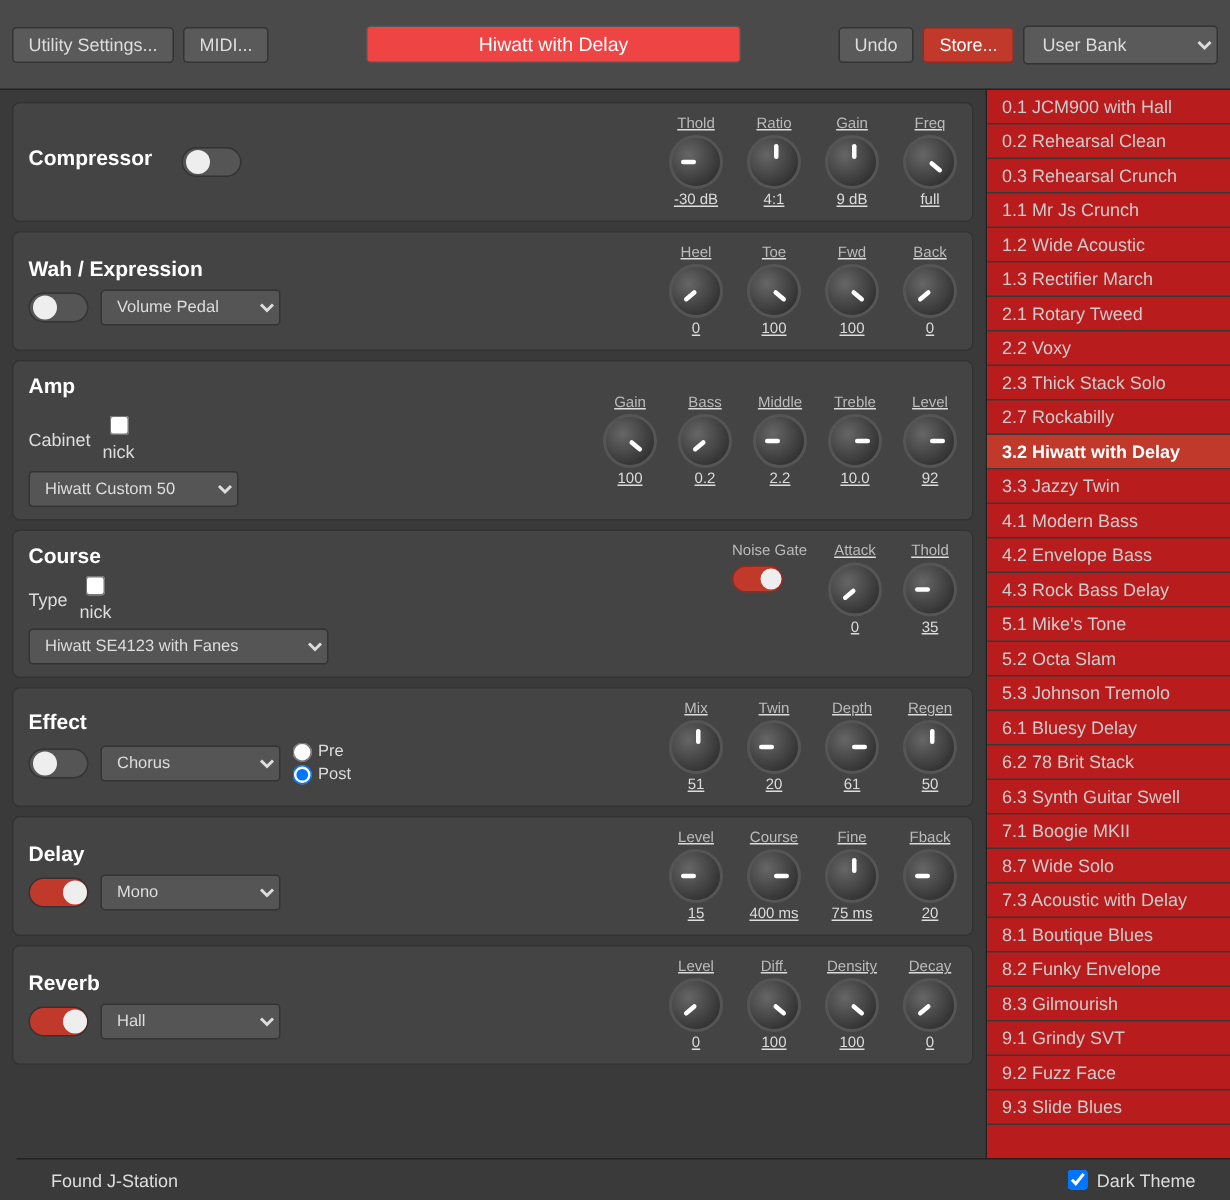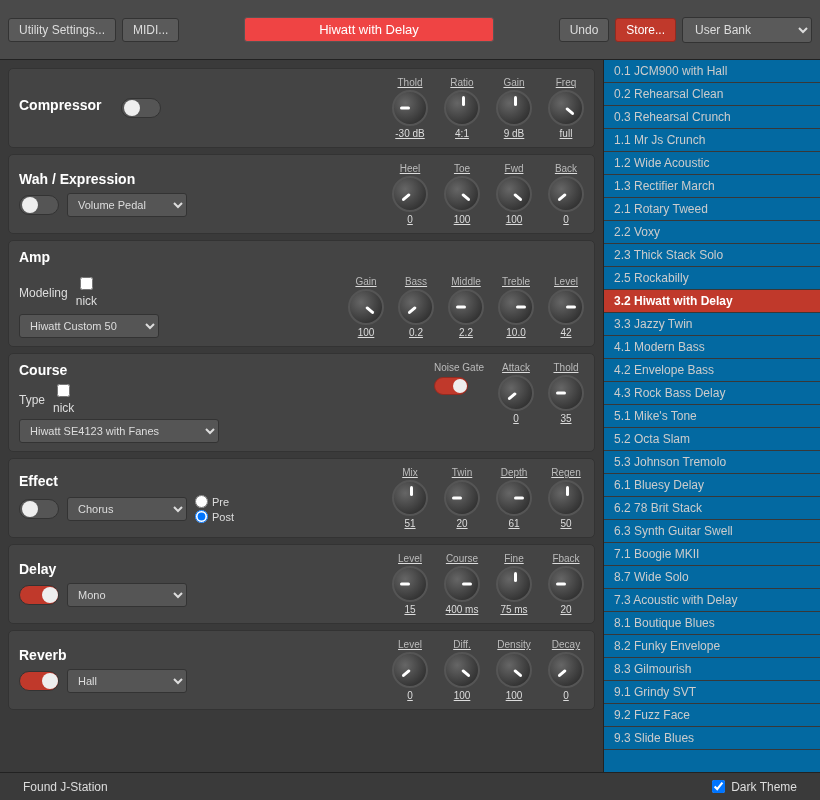--- a/index.html
+++ b/index.html
@@ -74,22 +74,22 @@
       padding: 8px;
       display: flex;
       flex-direction: column;
       gap: 6px;
       overflow-y: auto;
       background: #3a3a3a;
     }
 
     
     .right-panel {
-      width: 217px;
-      background: #0369a1;
+      width: 163px;
+      background: #b91c1c;
       border-left: 1px solid #222;
       overflow-y: auto;
     }
     .preset-list-item {
       padding: 4px 10px;
       font-size: 12px;
       color: #ccc;
       cursor: pointer;
       border-bottom: 1px solid #383838;
     }
@@ -219,34 +219,34 @@
 
     
     .radio-group {
       display: flex;
       flex-direction: column;
       gap: 2px;
       font-size: 11px;
     }
     .radio-group label {
       display: flex;
-      align-items: center;
       gap: 4px;
       cursor: pointer;
     }
 
     
     .status-bar {
       height: 28px;
       background: #3a3a3a;
       border-top: 1px solid #222;
       display: flex;
       align-items: center;
       padding: 0 23px;
       justify-content: space-between;
+      margin-left: 11px;
     }
     .dark-theme-wrap {
       display: flex;
       align-items: center;
       gap: 6px;
     }
 
     
     .amp-inner {
       display: flex;
@@ -379,25 +379,25 @@
           <div class="knob-wrap">
             <div class="knob-label">Back</div>
             <div class="knob r-min"></div>
             <div class="knob-value">0</div>
           </div>
         </div>
       </div>
     </div>
 
     <div class="section">
-      <div class="section-row" style="align-items:flex-end; flex-wrap:wrap; gap:15px;">
+      <div class="section-row" style="align-items:center; flex-wrap:wrap; gap:15px;">
         <div class="amp-inner">
           <div class="section-title">Amp</div>
           <div class="amp-row1">
-            <span style="font-size:12px;">Modeling</span>
+            <span style="font-size:12px;">Cabinet</span>
             <div class="check-wrap">
               <input type="checkbox" style="">
               <span>nick</span>
             </div>
           </div>
           <select class="styled-select" style="min-width:140px;">
             <option>Hiwatt Custom 50</option>
           </select>
         </div>
         <div style="flex:1;"></div>
@@ -418,21 +418,21 @@
             <div class="knob-value">2.2</div>
           </div>
           <div class="knob-wrap">
             <div class="knob-label">Treble</div>
             <div class="knob r-high"></div>
             <div class="knob-value">10.0</div>
           </div>
           <div class="knob-wrap">
             <div class="knob-label">Level</div>
             <div class="knob r-high"></div>
-            <div class="knob-value">42</div>
+            <div class="knob-value">92</div>
           </div>
         </div>
       </div>
     </div>
 
     <div class="section">
       <div class="cab-inner">
         <div class="cab-left">
           <div class="section-title">Course</div>
           <div style="display:flex; align-items:center; gap:8px; margin:4px 0;">
@@ -591,21 +591,21 @@
   <div class="right-panel" id="preset-list-container">
   <div class="preset-list-item">0.1 JCM900 with Hall</div>
       <div class="preset-list-item">0.2 Rehearsal Clean</div>
       <div class="preset-list-item">0.3 Rehearsal Crunch</div>
       <div class="preset-list-item">1.1 Mr Js Crunch</div>
       <div class="preset-list-item">1.2 Wide Acoustic</div>
       <div class="preset-list-item">1.3 Rectifier March</div>
       <div class="preset-list-item">2.1 Rotary Tweed</div>
       <div class="preset-list-item">2.2 Voxy</div>
       <div class="preset-list-item">2.3 Thick Stack Solo</div>
-      <div class="preset-list-item">2.5 Rockabilly</div>
+      <div class="preset-list-item">2.7 Rockabilly</div>
       <div class="preset-list-item active">3.2 Hiwatt with Delay</div>
       <div class="preset-list-item">3.3 Jazzy Twin</div>
       <div class="preset-list-item">4.1 Modern Bass</div>
       <div class="preset-list-item">4.2 Envelope Bass</div>
       <div class="preset-list-item">4.3 Rock Bass Delay</div>
       <div class="preset-list-item">5.1 Mike's Tone</div>
       <div class="preset-list-item">5.2 Octa Slam</div>
       <div class="preset-list-item">5.3 Johnson Tremolo</div>
       <div class="preset-list-item">6.1 Bluesy Delay</div>
       <div class="preset-list-item">6.2 78 Brit Stack</div>

